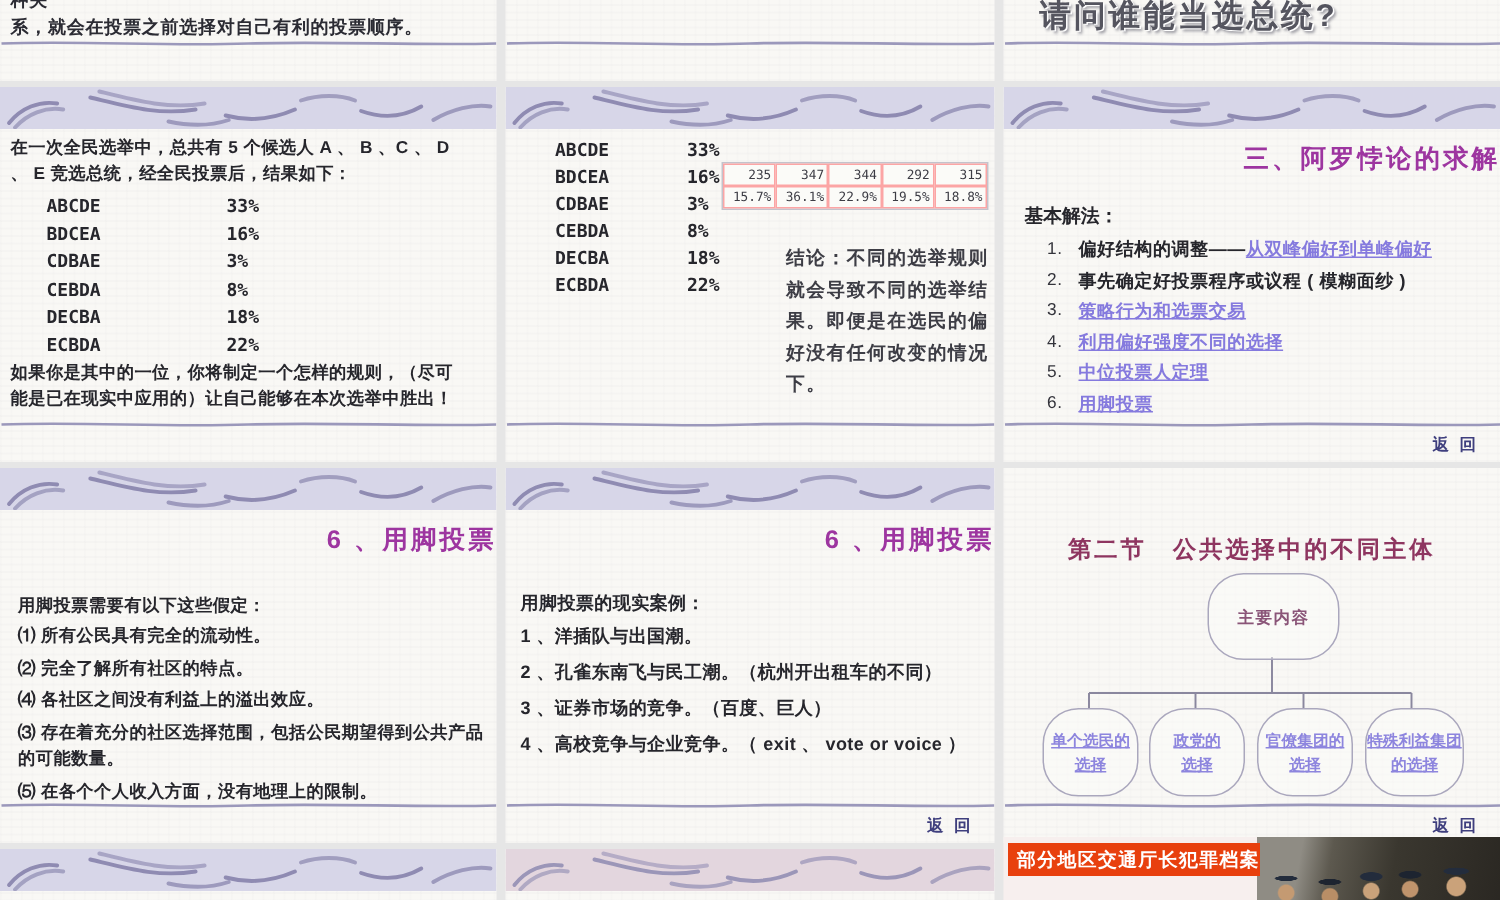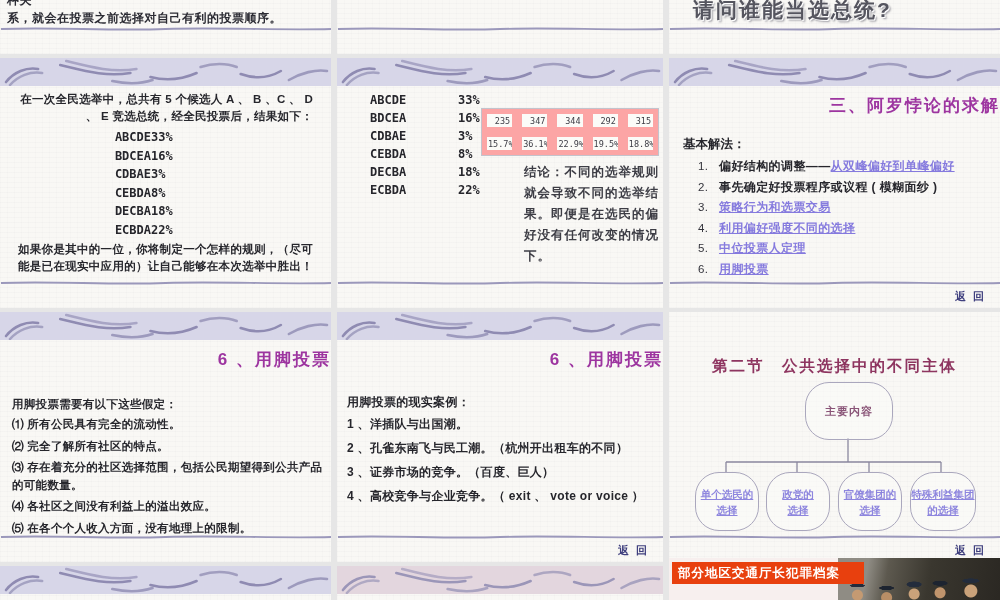--- a/index.html
+++ b/index.html
@@ -15,34 +15,34 @@
   .rule{position:absolute;left:0;right:0;bottom:22px;height:6px;}
   .rule svg{display:block;width:100%;height:100%;}
   .back-btn{position:absolute;right:14px;bottom:4px;font-size:11px;font-weight:bold;
             color:#3f3f7e;letter-spacing:2px;cursor:pointer;}
   .big-q{position:absolute;left:24px;bottom:30px;font-size:21px;font-weight:bold;color:#55555f;
          letter-spacing:2px;text-shadow:1px 1px 0 #ffffff,2px 2px 2px rgba(40,40,60,0.45);}
   .cut-par{position:absolute;left:7px;right:5px;bottom:27px;font-size:12px;font-weight:bold;
            color:#2b2b33;line-height:18px;letter-spacing:0.5px;}
   .content{position:absolute;top:28px;left:0;right:0;}
   .par{font-size:11.5px;font-weight:bold;color:#26262c;line-height:17px;letter-spacing:0.3px;}
-  .s4-content{padding:5px 18px 0 7px;text-align:right;}
+  .s4-content{padding:5px 18px 0 7px;}
   .cand-list{margin:3px 0 2px 24px;font-family:"DejaVu Sans Mono",monospace;font-size:12px;
              font-weight:bold;color:#26262c;}
   .cand-row{display:flex;line-height:18.5px;}
   .cand-row .seq{width:120px;}
   .s5-list{position:absolute;top:33px;left:33px;font-family:"DejaVu Sans Mono",monospace;
            font-size:12px;font-weight:bold;color:#26262c;}
   .s5-list .cand-row{line-height:18px;}
   .s5-list .seq{width:88px;}
   .s5-answers{position:absolute;top:138px;left:8px;width:215px;font-size:11.5px;font-weight:bold;
               color:#26262c;line-height:18.5px;letter-spacing:0.3px;}
   .mini-table{position:absolute;top:50px;right:4px;width:176px;display:grid;
               grid-template-columns:repeat(5,1fr);background:#fbfbf8;border:1px solid #c3c3cc;}
-  .mini-table .cell{border:5px solid #fca5a5;font-family:"DejaVu Sans Mono",monospace;
+  .mini-table .cell{border:1px solid #fca5a5;font-family:"DejaVu Sans Mono",monospace;
                     font-size:8.5px;color:#3c3c44;text-align:right;padding:2px 2px 1px 1px;
                     white-space:nowrap;overflow:hidden;}
   .s5-conclusion{position:absolute;top:104px;right:1px;width:138px;font-size:12.5px;
                  font-weight:bold;color:#3d3d45;line-height:21px;letter-spacing:1px;}
   .slide-title{position:absolute;top:36px;left:0;right:0;text-align:right;font-size:17px;
                font-weight:bold;color:#9d35a0;letter-spacing:2px;}
   .s6-sub{position:absolute;top:78px;left:14px;font-size:12.5px;font-weight:bold;color:#26262c;}
   .s6-items{position:absolute;top:98px;left:0;right:0;}
   .s6-item{position:relative;padding-left:50px;font-size:12px;font-weight:bold;color:#26262c;
            line-height:20.5px;letter-spacing:0.4px;}
@@ -69,21 +69,21 @@
            radial-gradient(circle at 30% 66%, #b98e66 0 5px, transparent 6px),
            radial-gradient(circle at 47% 60%, #caa27a 0 5px, transparent 6px),
            radial-gradient(circle at 63% 58%, #c0946c 0 5px, transparent 6px),
            radial-gradient(circle at 82% 55%, #caa27a 0 6px, transparent 7px),
            radial-gradient(ellipse at 12% 46%, #232c3c 0 7px, transparent 8px),
            radial-gradient(ellipse at 30% 50%, #1d2430 0 7px, transparent 8px),
            radial-gradient(ellipse at 47% 44%, #232c3c 0 7px, transparent 8px),
            radial-gradient(ellipse at 63% 42%, #1d2430 0 7px, transparent 8px),
            radial-gradient(ellipse at 82% 38%, #232c3c 0 8px, transparent 9px),
            linear-gradient(100deg, #8f8c84 0 18%, #5d594f 30%, #3a372f 55%, #2a2722 100%);}
-  .banner{position:absolute;left:3px;top:4px;height:22px;width:192px;background:#e8400e;
+  .banner{position:absolute;left:3px;top:4px;height:22px;width:168px;background:#e8400e;
           color:#ffffff;font-size:12.5px;font-weight:bold;line-height:22px;padding-left:6px;
           letter-spacing:1px;box-sizing:border-box;white-space:nowrap;}
 </style>
 </head>
 <body>
 
 <svg width="0" height="0" style="position:absolute">
   <defs>
     <g id="wavepat" fill="none" stroke="#8f8bb2" stroke-width="2.6" stroke-linecap="round">
       <path d="M6,24 C14,14 26,9 38,11"></path>
@@ -255,22 +255,22 @@
     <div class="band">
       <svg viewBox="0 0 330 28" preserveAspectRatio="none">
           <use href="#wavepat"></use>
         </svg>
       </div>
     <div class="slide-title">6 、用脚投票</div>
     <div class="s7-intro par">用脚投票需要有以下这些假定：</div>
     <div class="s7-items">
       <div class="par">⑴ 所有公民具有完全的流动性。</div>
       <div class="par">⑵ 完全了解所有社区的特点。</div>
+      <div class="par">⑷ 各社区之间没有利益上的溢出效应。</div>
       <div class="par">⑶ 存在着充分的社区选择范围，包括公民期望得到公共产品的可能数量。</div>
-      <div class="par">⑷ 各社区之间没有利益上的溢出效应。</div>
       <div class="par">⑸ 在各个个人收入方面，没有地理上的限制。</div>
     </div>
     <div class="rule">
       <svg viewBox="0 0 330 6" preserveAspectRatio="none">
           <use href="#ruleline"></use>
         </svg>
       </div>
   </section>
 
   <section class="slide" style="left:337px;top:312px;width:326px">

